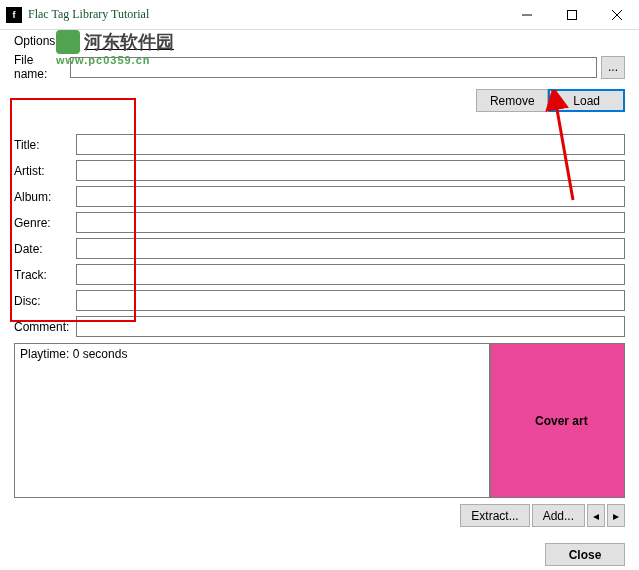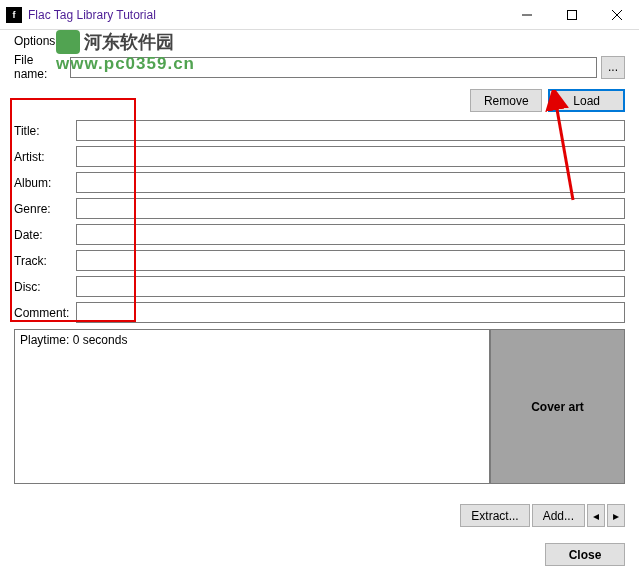--- a/index.html
+++ b/index.html
@@ -1,38 +1,38 @@
 <!DOCTYPE html>
 <html><head>
 <meta charset="utf-8">
 <style>
 * { box-sizing: border-box; margin: 0; padding: 0; font-family: "Segoe UI", Tahoma, sans-serif; font-size: 12px; }
 body { background: #fff; width: 639px; height: 570px; position: relative; overflow: hidden; }
 .titlebar { height: 30px; background: #fff; border-bottom: 1px solid #ddd; display: flex; align-items: center; padding-left: 6px; }
 .titlebar-icon { width: 16px; height: 16px; background: #000; color: #fff; font-size: 9px; font-weight: bold; display: flex; align-items: center; justify-content: center; margin-right: 6px; }
-.titlebar-text { flex: 1; color: #4c1d95; }
+.titlebar-text { flex: 1; color: #14532d; font-family: Liberation Serif, serif; }
 .titlebar-btns { display: flex; height: 100%; }
 .titlebar-btn { width: 45px; display: flex; align-items: center; justify-content: center; color: #333; }
 .content { padding: 4px 14px 10px 14px; position: relative; }
 .row { display: flex; align-items: center; margin-bottom: 5px; }
 .label { width: 62px; text-align: left; color: #000000; padding-right: 4px; }
 .field { flex: 1; height: 21px; border: 1px solid #7a7a7a; background: #fff; padding: 0 3px; }
 .browse-btn { width: 24px; height: 23px; margin-left: 4px; border: 1px solid #adadad; background: #e1e1e1; display: flex; align-items: center; justify-content: center; }
-.action-row { display: flex; justify-content: flex-end; gap: 6px; margin: 8px 0 8px 0; }
+.action-row { display: flex; justify-content: flex-end; margin: 8px 0 22px 0; }
 .btn { height: 23px; padding: 0 10px; border: 1px solid #adadad; background: #e1e1e1; display: flex; align-items: center; justify-content: center; min-width: 72px; cursor: default; }
 .btn.focused { border: 2px solid #0078d7; padding: 0 23px; }
 .lower { display: flex; margin-top: 6px; }
 .playtime-box { flex: 1; height: 155px; border: 1px solid #7a7a7a; background: #fff; padding: 3px 5px; position: relative; overflow-y: scroll; }
 .cover-panel { width: 135px; display: flex; flex-direction: column; gap: 6px; }
-.cover-box { flex: 1; border: 1px solid #7a7a7a; background: #a3a3a3; display: flex; align-items: center; justify-content: center; font-weight: bold; text-align: center; height:155px;}
+.cover-box { flex: 1; border: 1px solid #7a7a7a; background: #ec4899; display: flex; align-items: center; justify-content: flex-start; font-weight: bold; text-align: center; height:155px;padding-left:44px;}
 .close-row { display: flex; justify-content: flex-end; margin-top: 16px; font-weight: bold; }
-.watermark { position: absolute; top: 30px; left: 56px; display: flex; align-items: center; gap: 4px; pointer-events: none; z-index: 50; }
+.watermark { position: absolute; top: 30px; left: 56px; display: flex; align-items: center; gap: 4px; pointer-events: none; z-index: 50; text-decoration: underline; }
 .watermark .logo { width: 24px; height: 24px; background: #51a351; border-radius: 4px; }
 .watermark .cn { font-size: 18px; font-weight: bold; color: #444; }
-.watermark .url { position: absolute; top: 24px; left: 0; font-size: 17px; font-weight: bold; color: #51a351; letter-spacing: 1px; white-space: nowrap; }
+.watermark .url { position: absolute; top: 24px; left: 0; font-size: 11px; font-weight: bold; color: #51a351; letter-spacing: 1px; white-space: nowrap; }
 .red-box { position: absolute; border: 2px solid #e20000; pointer-events: none; z-index: 40; }
 .red-box.labels { top: 98px; left: 10px; width: 126px; height: 224px; }
 .arrow-svg { position: absolute; top: 90px; right: 56px; z-index: 45; pointer-events: none; }
 .options-label{width:56px;}
 .filename-label{width:56px;}
 </style>
 </head>
 <body>
 
 <div class="titlebar">
@@ -111,21 +111,21 @@
     <div class="playtime-box">
       <span>Playtime: 0 seconds</span>
     </div>
     <div class="cover-panel">
       <div class="cover-box">
           <span>Cover art</span>
         </div>
     </div>
   </div>
 
-  <div class="row" style="justify-content:flex-end; margin-top:20px; gap:2px;">
+  <div class="row" style="justify-content:flex-end; margin-top:6px; gap:2px;">
     <div class="btn" style="min-width:60px;">Extract...</div>
     <div class="btn" style="min-width:50px;">Add...</div>
     <div class="btn" style="min-width:18px;width:18px;padding:0;">◂</div>
     <div class="btn" style="min-width:18px;width:18px;padding:0;">▸</div>
   </div>
 
   <div class="close-row">
     <div class="btn" style="min-width:80px;">Close</div>
   </div>
 </div>

